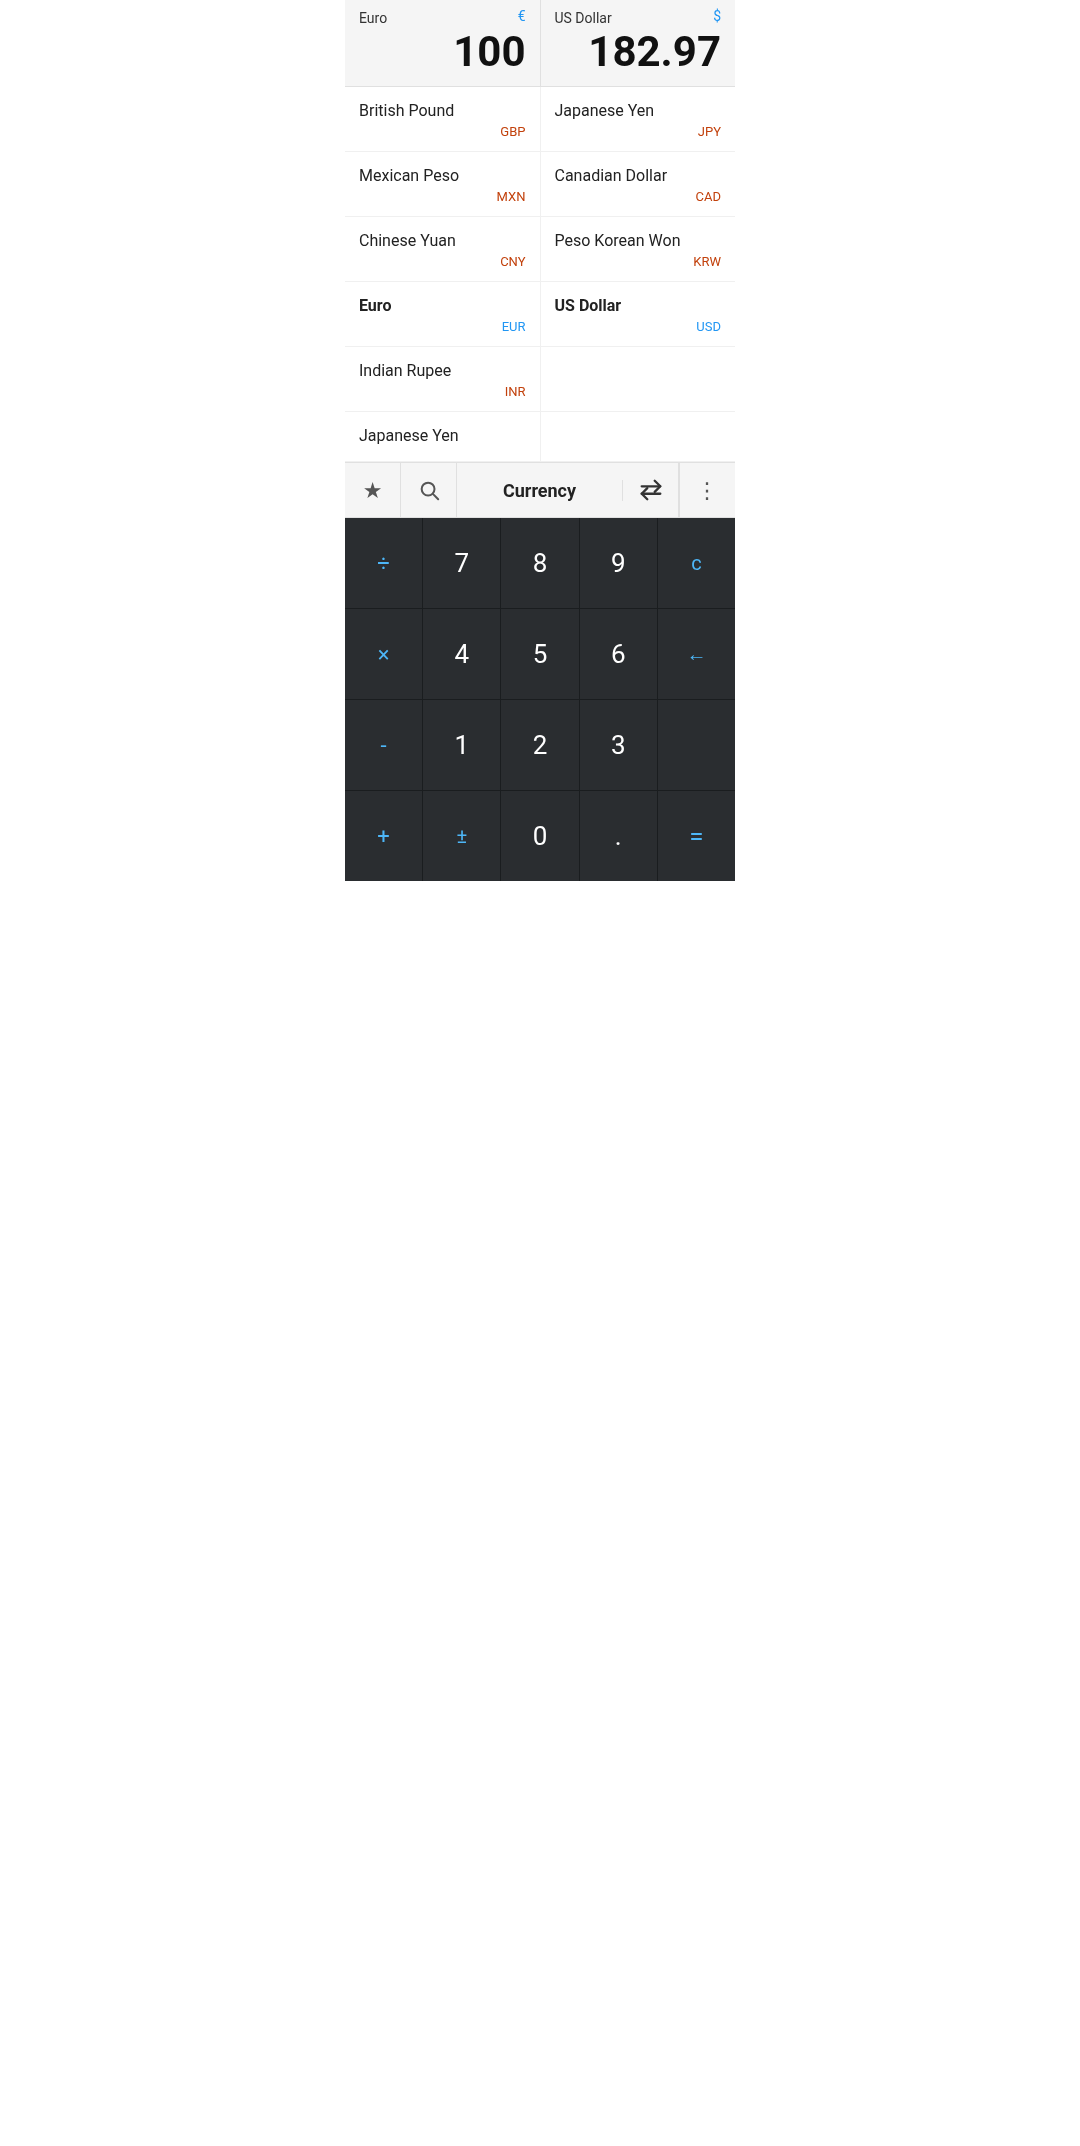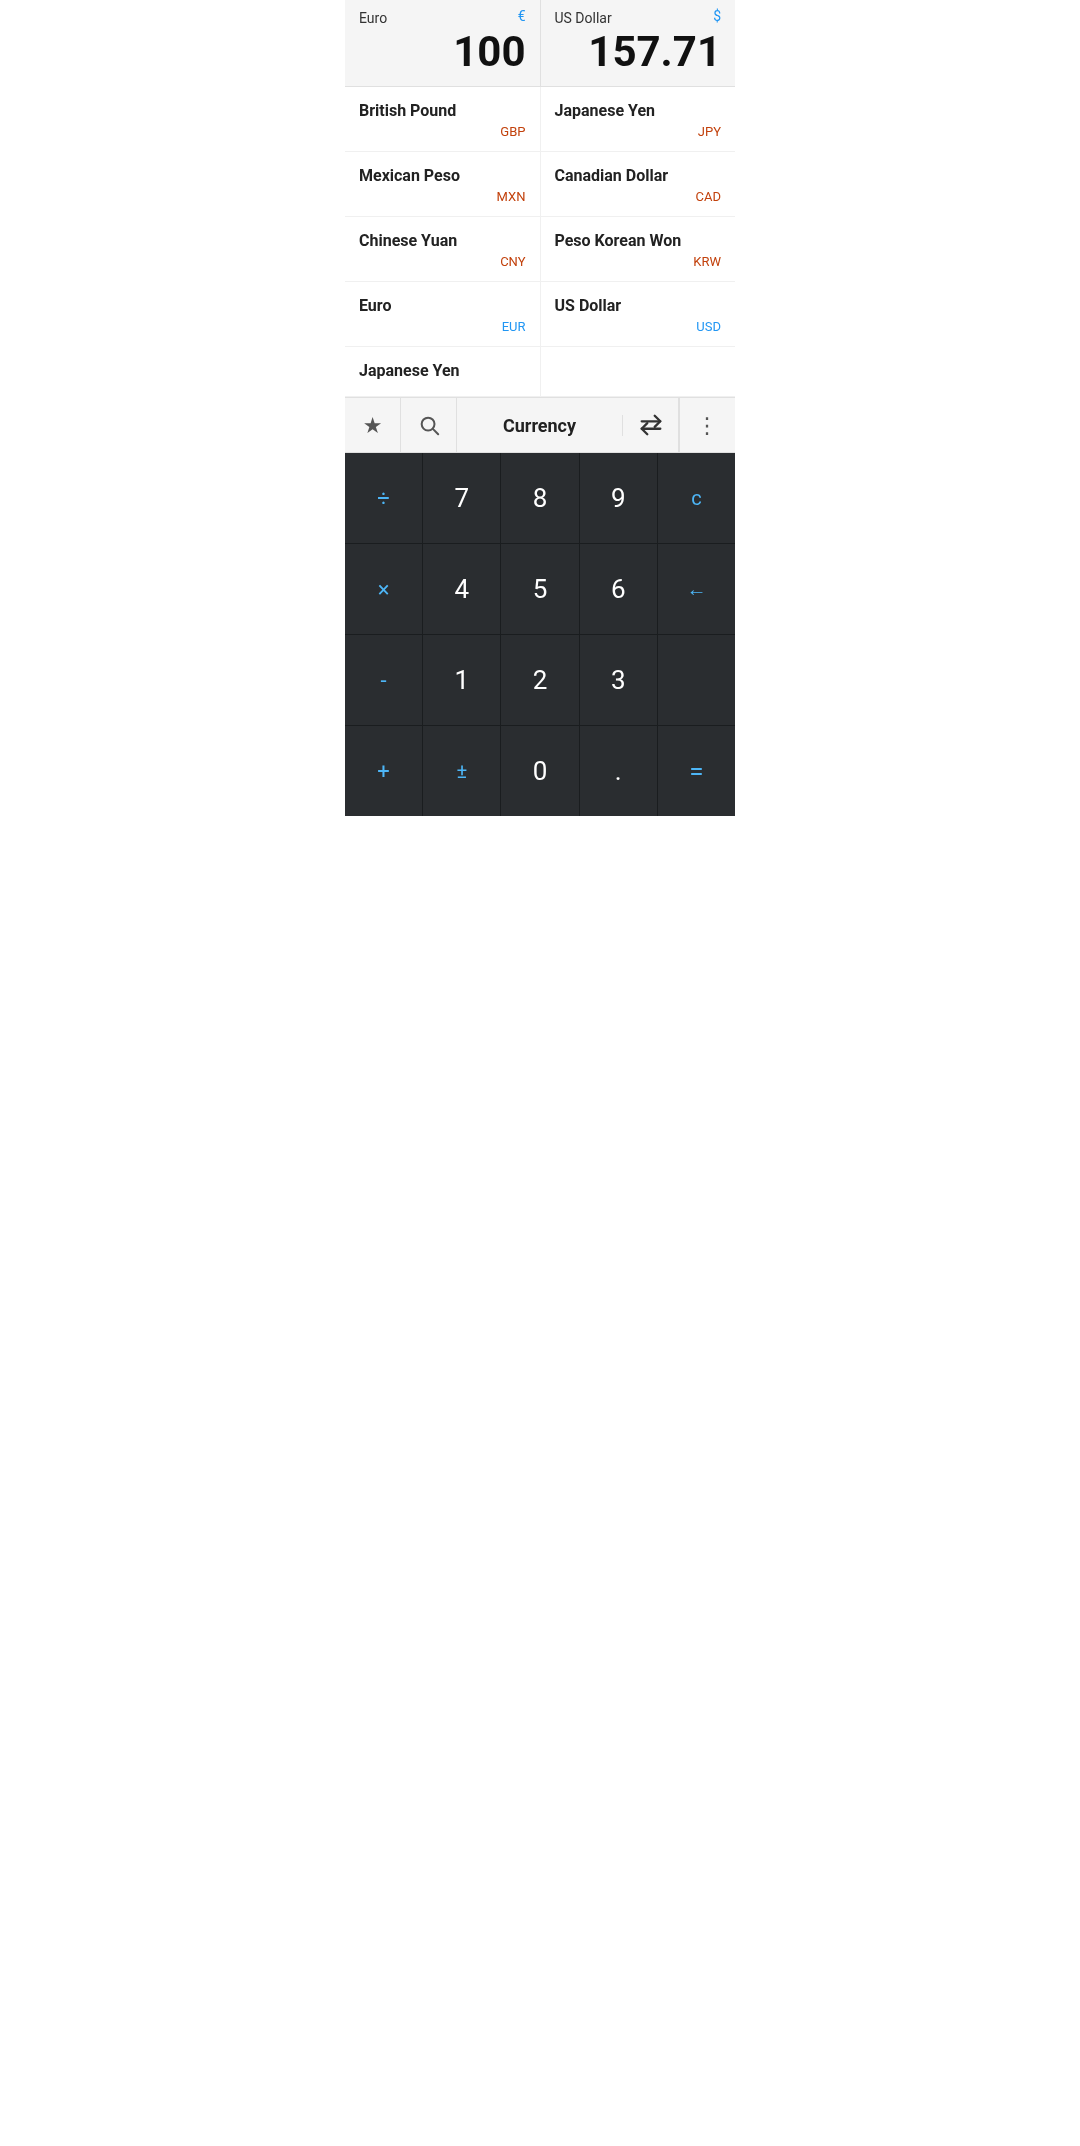--- a/index.html
+++ b/index.html
@@ -58,21 +58,21 @@
       padding: 14px 14px 8px;
       border-right: 1px solid #f0f0f0;
       cursor: pointer;
     }
     .currency-item:last-child {
       border-right: none;
     }
     .currency-name {
       font-size: 16px;
       color: #222;
-      font-weight: 700;
+      font-weight: 400;
     }
     .currency-code {
       font-size: 13px;
       color: #c2410c;
       text-align: right;
       display: block;
       margin-top: 4px;
       padding-bottom: 4px;
     }
     .currency-code.active {
@@ -175,21 +175,21 @@
 
 <div class="converter-header">
   <div class="converter-side">
     <span class="currency-label">Euro</span>
     <span class="currency-symbol">€</span>
     <span class="currency-value">100</span>
   </div>
   <div class="converter-side">
     <span class="currency-label">US Dollar</span>
     <span class="currency-symbol">$</span>
-    <span class="currency-value">157.71</span>
+    <span class="currency-value">182.97</span>
   </div>
 </div>
 
 <div class="currency-list" id="currency-list">
 <div class="currency-row">
       <div class="currency-item">
       <span class="currency-name">British Pound</span>
       <span class="currency-code">GBP</span>
     </div>
       <div class="currency-item">
@@ -218,20 +218,30 @@
     </div>
     </div>
     <div class="currency-row active-row">
       <div class="currency-item">
       <span class="currency-name">Euro</span>
       <span class="currency-code active">EUR</span>
     </div>
       <div class="currency-item">
       <span class="currency-name">US Dollar</span>
       <span class="currency-code active">USD</span>
+    </div>
+    </div>
+    <div class="currency-row">
+      <div class="currency-item">
+      <span class="currency-name">Indian Rupee</span>
+      <span class="currency-code">INR</span>
+    </div>
+      <div class="currency-item">
+      <span class="currency-name"></span>
+      <span class="currency-code"></span>
     </div>
     </div>
     <div class="currency-row">
       <div class="currency-item">
       <span class="currency-name">Japanese Yen</span>
       <span class="currency-code"></span>
     </div>
       <div class="currency-item">
       <span class="currency-name"></span>
       <span class="currency-code"></span>

